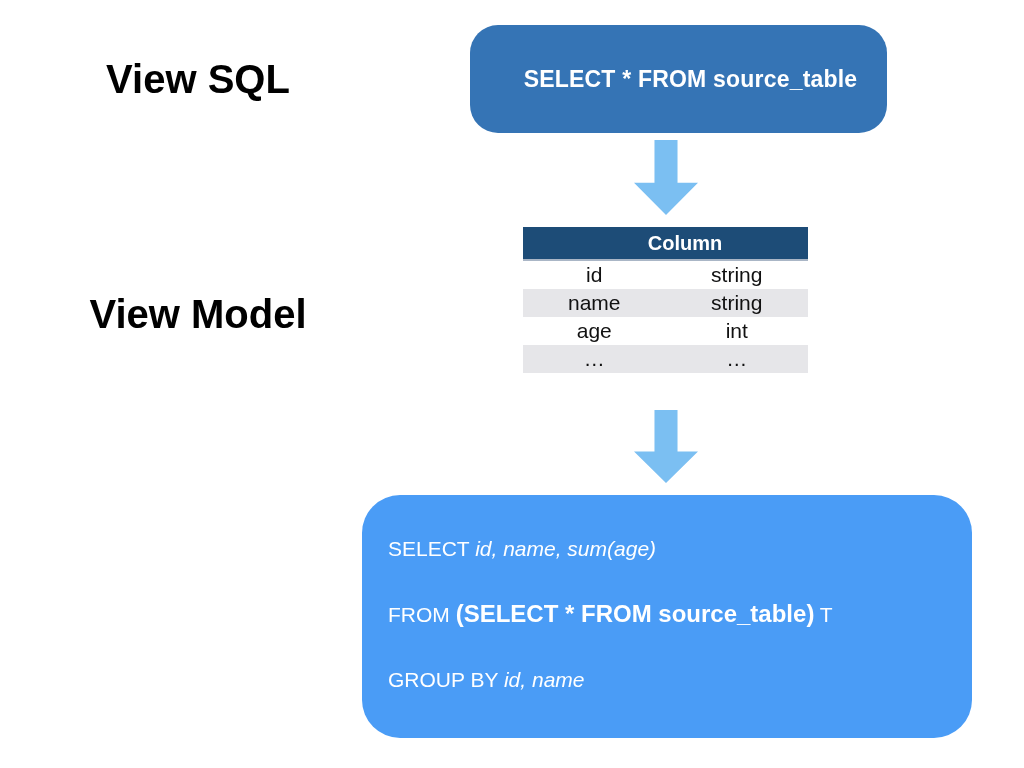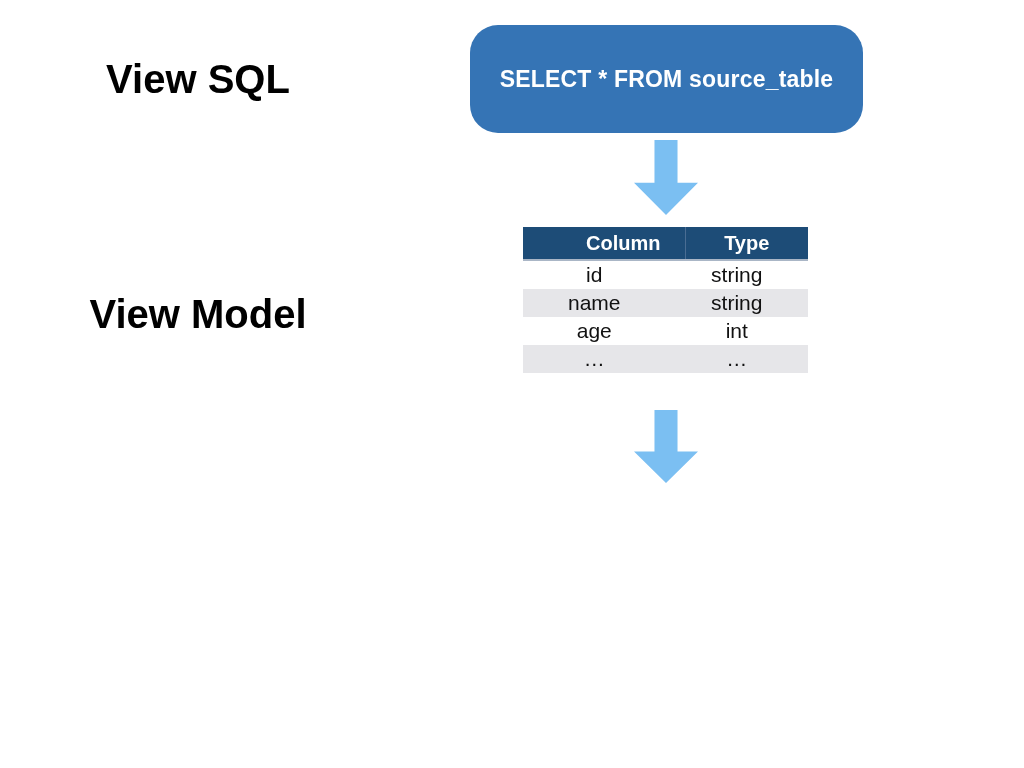--- a/index.html
+++ b/index.html
@@ -36,20 +36,21 @@
     position: absolute;
     left: 470px;
     top: 25px;
     width: 393px;
     height: 108px;
     border-radius: 28px;
     background: #3574b5;
     display: flex;
     align-items: center;
     justify-content: center;
+    padding-left: 24px;
   }
   .view-sql-box .sql-text {
     color: #ffffff;
     font-size: 23px;
     font-weight: bold;
     letter-spacing: 0.2px;
   }
 
   
   .down-arrow {
@@ -130,21 +131,20 @@
 
   <div class="view-sql-box" style="background-color: rgb(53, 116, 181);">
     <span class="sql-text">SELECT * FROM source_table</span>
   </div>
 
   <div class="down-arrow arrow-1" style="background-color: rgb(123, 191, 242);"></div>
 
   <div class="model-table">
     <div class="thead" style="background-color: rgb(29, 76, 119); padding-left: 39px;">
       <div class="th">Column</div>
-      <div class="th">Type</div>
     </div>
     <div class="tbody">
       <div class="tr">
         <div class="td">id</div>
         <div class="td">string</div>
       </div>
       <div class="tr" style="background-color: rgb(230, 230, 233); justify-content: flex-end;">
         <div class="td">name</div>
         <div class="td">string</div>
       </div>
@@ -154,14 +154,19 @@
       </div>
       <div class="tr" style="background-color: rgb(230, 230, 233);">
         <div class="td">…</div>
         <div class="td">…</div>
       </div>
     </div>
   </div>
 
   <div class="down-arrow arrow-2" style="background-color: rgb(123, 191, 242);"></div>
 
+  <div class="widget-sql-box" style="background-color: rgb(74, 156, 246);">
+    <p class="sql-line"><span>SELECT </span><span class="em-italic">id, name, sum(age)</span><span></span></p>
+    <p class="sql-line"><span>FROM </span><span class="em-bold">(SELECT * FROM source_table)</span><span> T</span></p>
+    <p class="sql-line"><span>GROUP BY </span><span class="em-italic">id, name</span><span></span></p>
+  </div>
 
 </div>
 
 </body></html>

